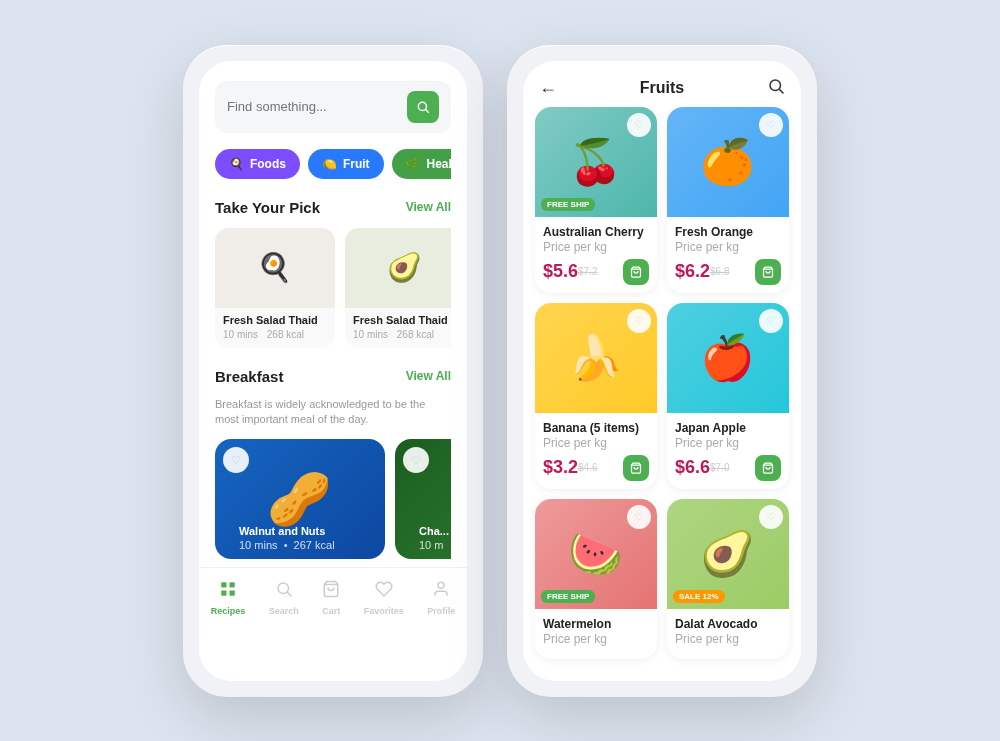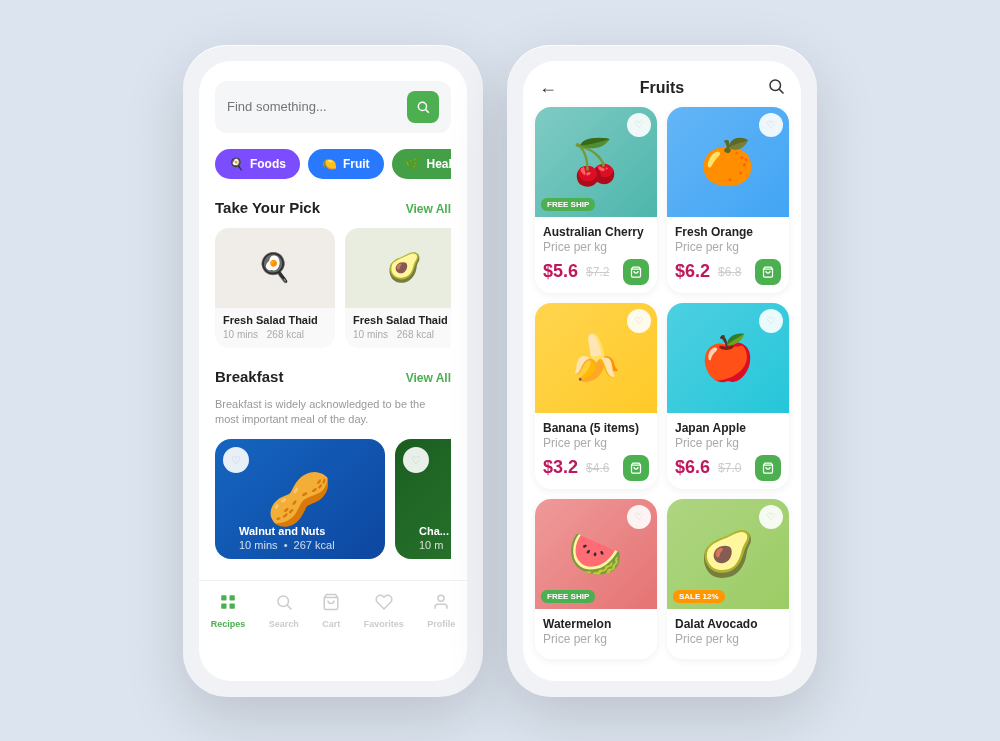--- a/index.html
+++ b/index.html
@@ -93,21 +93,21 @@
       white-space: nowrap;
     }
 
     .cat-btn.foods { background: #7c4dff; }
     .cat-btn.fruit { background: #2979ff; }
     .cat-btn.healthy { background: #43a047; }
 
     .section-header {
       display: flex;
       justify-content: space-between;
-      align-items: flex-end;
+      align-items: center;
       margin-bottom: 12px;
     }
 
     .section-title {
       font-size: 15px;
       font-weight: 700;
       color: #222;
     }
 
     .view-all {
@@ -230,21 +230,21 @@
       font-size: 11px;
       color: rgba(255,255,255,0.8);
     }
 
     
     .bottom-nav {
       display: flex;
       justify-content: space-around;
       padding: 12px 0 16px;
       border-top: 1px solid #f0f0f0;
-      margin-top: 21px;
+      margin-top: 8px;
     }
 
     .nav-item {
       display: flex;
       flex-direction: column;
       align-items: center;
       gap: 3px;
       cursor: pointer;
     }
 
@@ -390,24 +390,24 @@
       justify-content: space-between;
     }
 
     .price-current {
       font-size: 18px;
       font-weight: 700;
       color: #be185d;
     }
 
     .price-old {
-      font-size: 12px;
+      font-size: 10px;
       color: #ccc;
       text-decoration: line-through;
-      margin-left: 8px;
+      margin-left: 0;
     }
 
     .cart-btn {
       background: #4caf50;
       border: none;
       border-radius: 8px;
       width: 26px;
       height: 26px;
       display: flex;
       align-items: center;

